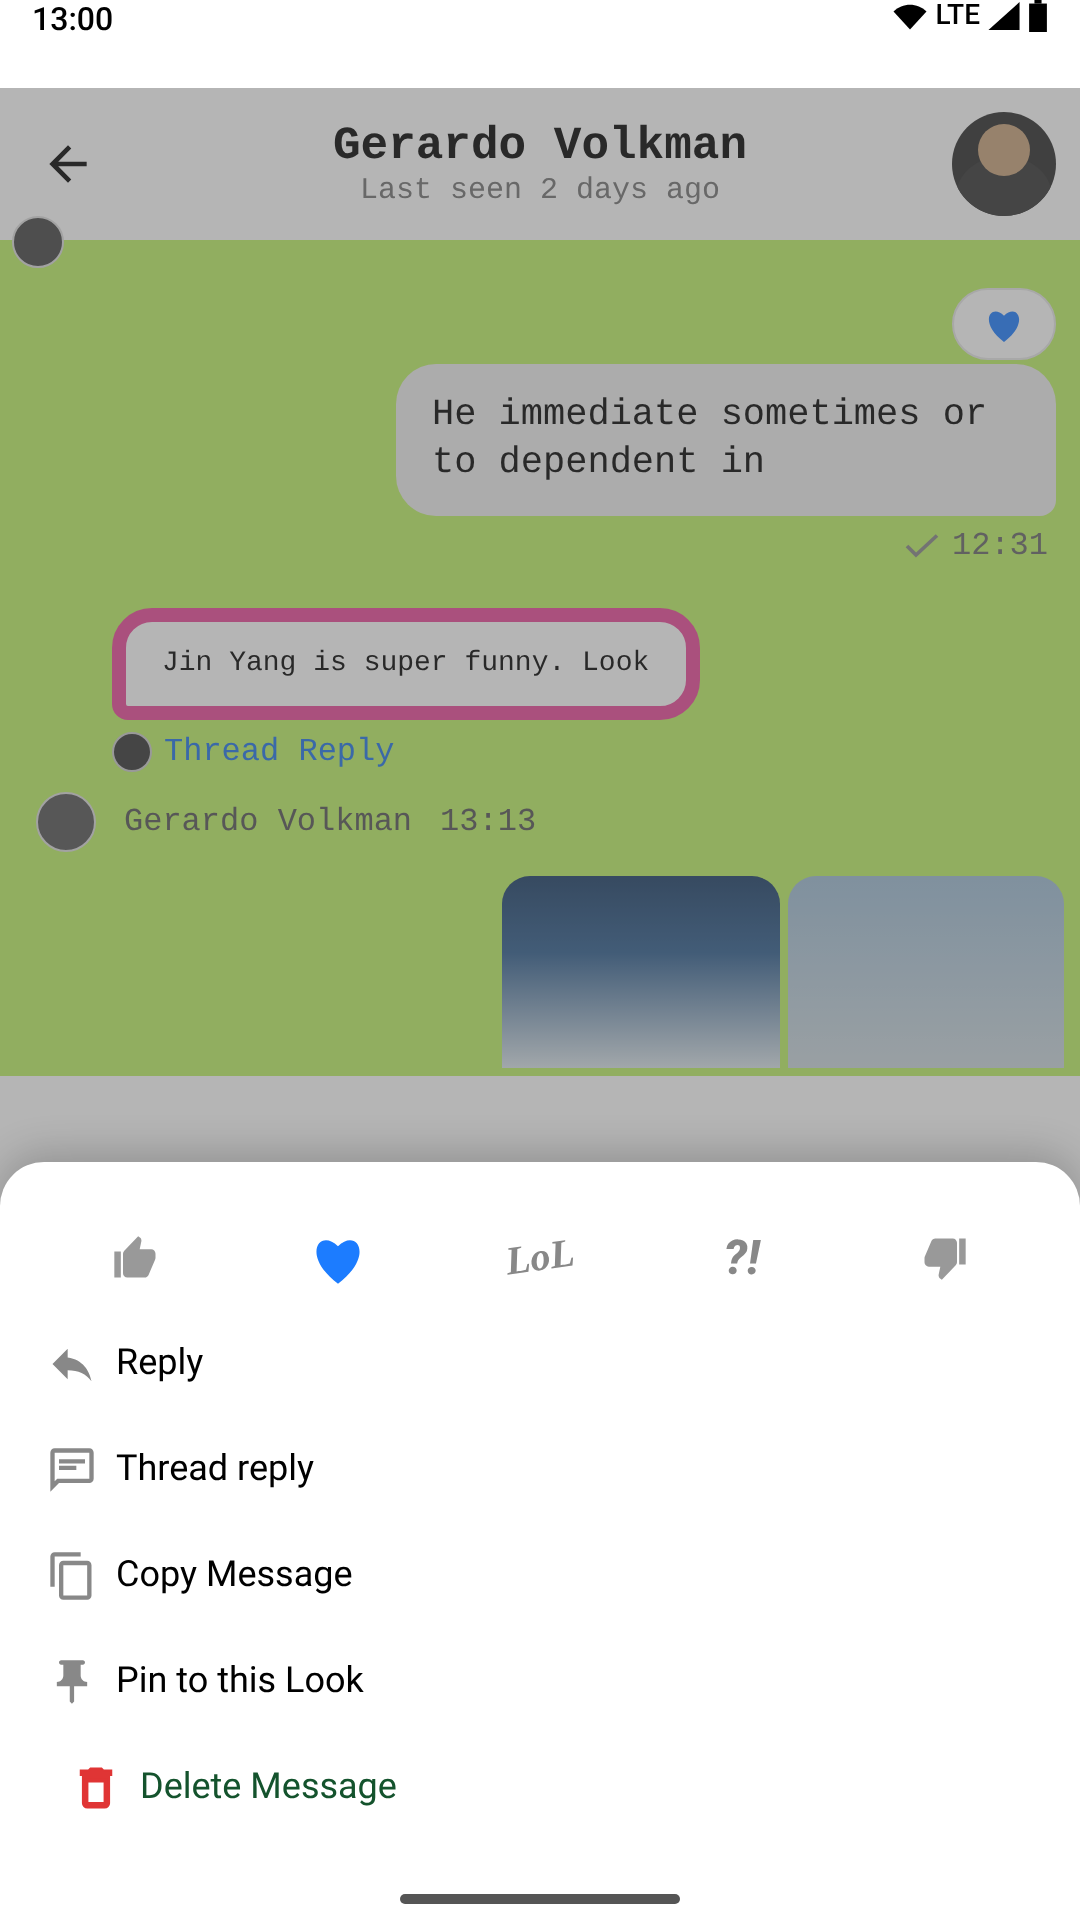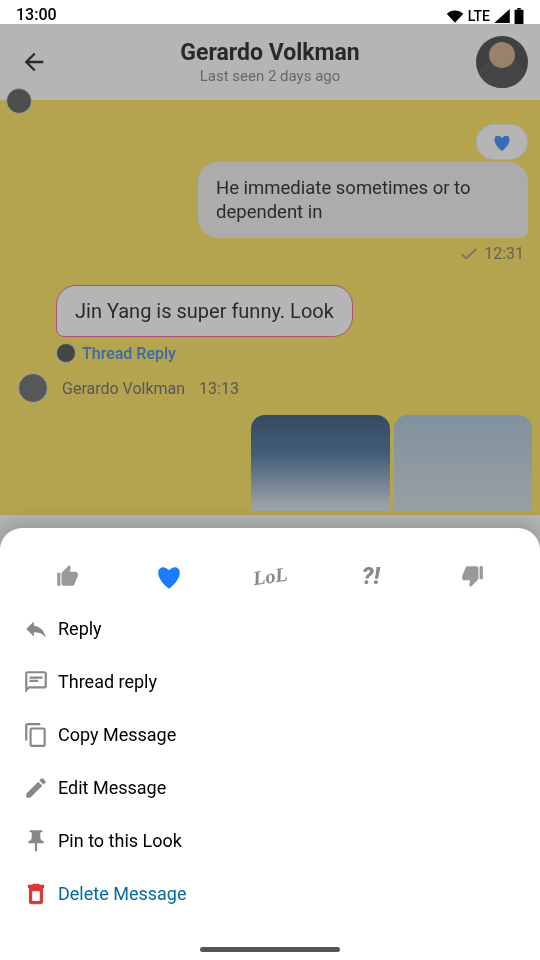--- a/index.html
+++ b/index.html
@@ -1,45 +1,45 @@
 <!DOCTYPE html>
 <html><head>
   <meta charset="utf-8">
   <style>
     * { margin: 0; padding: 0; box-sizing: border-box; }
     body { width: 540px; height: 960px; overflow: hidden; font-family: -apple-system, Roboto, sans-serif; background: #fff; position: relative; }
 
     
-    .status-bar { height: 24px; display: flex; align-items: flex-end; justify-content: space-between; padding: 0 16px; font-size: 16px; font-weight: 500; }
+    .status-bar { height: 44px; display: flex; align-items: flex-start; justify-content: space-between; padding: 0 16px; font-size: 16px; font-weight: 500; }
     .status-right { display: flex; align-items: center; gap: 4px; font-size: 14px; font-weight: 500; }
 
     
     .scrim { position: absolute; top: 0; left: 0; width: 100%; height: 100%; background: rgba(90,90,90,0.45); }
 
     
     .header { height: 76px; display: flex; align-items: center; padding: 0 12px; position: relative; background: #fff; }
     .back-btn { width: 44px; height: 44px; display: flex; align-items: center; justify-content: center; }
     .header-center { position: absolute; left: 50%; transform: translateX(-50%); text-align: center; }
     .header-title { font-size: 23px; font-weight: 700; color: #000; }
     .header-sub { font-size: 15px; color: #737373; margin-top: 1px; }
     .avatar { width: 52px; height: 52px; border-radius: 50%; background: #2a2a2a; position: absolute; right: 12px; top: 12px; overflow: hidden; }
     .avatar::after { content:''; position:absolute; top:6px; left:50%; transform:translateX(-50%); width:26px; height:26px; background:#c9a37a; border-radius:50%; }
     .avatar::before { content:''; position:absolute; bottom:-10px; left:50%; transform:translateX(-50%); width:48px; height:40px; background:#333; border-radius:50% 50% 0 0; }
 
     
-    .chat-body { background: #fde047; padding: 4px 8px; position: relative; }
+    .chat-body { background: #bef264; padding: 4px 8px; position: relative; }
     .small-avatar { width: 26px; height: 26px; border-radius: 50%; background: #444; position: absolute; left: 6px; border:1px solid #ddd; }
     .small-avatar.a1 { top: -12px; }
     .msg-right-wrap { display:flex; flex-direction:column; align-items:flex-end; margin-right: 4px; margin-top: 20px; }
     .heart-react { width: 52px; height: 36px; border-radius: 18px; background: #fff; border:1px solid #e8e8e8; display: flex; align-items:center; justify-content:center; margin-bottom: 2px; }
     .msg-out { background: #eeeeee; border-radius: 20px 20px 8px 20px; padding: 14px 18px; max-width: 330px; font-size: 18.5px; color:#000; line-height: 1.3; }
     .msg-meta { display:flex; align-items:center; gap:6px; margin-top: 6px; margin-right: 4px; color: #666; font-size: 16px; }
 
     .msg-left-group { margin-top: 22px; margin-left: 48px; position: relative; }
-    .msg-in { background: #fff; border:1px solid #ec4899; border-radius: 20px; padding: 12px 18px; font-size: 20px; display: inline-block; max-width: 340px; line-height:1.3; }
+    .msg-in { background: #fff; border:7px solid #ec4899; border-radius: 20px; padding: 12px 18px; font-size: 14px; display: inline-block; max-width: 340px; line-height:1.3; }
     .msg-in.first { border-radius: 20px 20px 20px 8px; }
     .thread-row { display:flex; align-items:center; gap: 6px; margin: 6px 0 6px 0; }
     .tiny-avatar { width: 20px; height: 20px; border-radius:50%; background:#333; border:1px solid #ccc; }
     .thread-link { color: #2075e8; font-size: 16px; font-weight: 500; }
     .msg-in.second { border-radius: 8px 20px 20px 20px; }
     .sender-row { display:flex; align-items:center; gap: 14px; margin-top: 10px; margin-left: 0; color: #555; font-size: 16px; }
     .sender-avatar { width: 30px; height: 30px; border-radius:50%; background:#555; margin-left:-38px; border:1px solid #ddd; }
     .sender-avatar::after{content:''; position:absolute;}
 
     .image-row { display:flex; gap: 4px; margin-top: 12px; margin-left: 195px; }
@@ -48,28 +48,28 @@
     .img-thumb.b::after{content:''; position:absolute; left:10px; top:0; width:10px; height:100%; background: repeating-linear-gradient(90deg,#555 0 8px, transparent 8px 20px); opacity:0; }
 
     
     .sheet { position:absolute; bottom: 0; left: 0; width: 100%; background: #fff; border-radius: 22px 22px 0 0; box-shadow: 0 -4px 20px rgba(0,0,0,0.2); padding: 22px 0 40px 0; }
     .reactions { display:flex; justify-content: space-around; align-items:center; padding: 0 18px; height: 52px; }
     .react-btn { width: 44px; height: 44px; display:flex; align-items:center; justify-content:center; font-size: 22px; color:#999; }
     .react-btn.heart svg path { fill: #1c7cff; }
     .react-lol { font-family: 'Comic Sans MS', cursive; font-style: italic; font-weight: 800; font-size: 20px; color: #888; transform: rotate(-8deg); }
     .react-qe { font-weight: 800; font-size: 24px; font-style: italic; color: #888; }
     .sheet-item { display:flex; align-items:center; height: 53px; padding: 0 22px; gap: 8px; font-size: 18px; color: #000; }
-    .sheet-item.delete { color: #0369a1; }
+    .sheet-item.delete { color: #14532d; margin-left: 12px; }
     .sheet-item.delete .sheet-icon svg path, .sheet-item.delete .sheet-icon svg rect { fill: #e03535; stroke:#e03535; }
     .sheet-icon { width: 28px; height: 28px; display:flex; align-items:center; justify-content:center; }
     .sheet-icon svg { width: 26px; height: 26px; }
 
     .nav-handle { position:absolute; bottom: 8px; left: 50%; transform:translateX(-50%); width: 140px; height: 5px; background: #555; border-radius: 3px; }
 
-    .main-content { position: relative; height: 736px; }
+    .main-content { position: relative; height: 736px; font-family: Liberation Mono, monospace; }
   </style>
 </head>
 <body>
 
 <div class="status-bar">
   <span>13:00</span>
   <div class="status-right">
     <svg width="18" height="14" viewBox="0 0 24 18">
         <path d="M12 18 L1 6 C7 0 17 0 23 6 Z" fill="#000"></path>
       </svg>
@@ -187,28 +187,20 @@
 
   <div class="sheet-item">
     <div class="sheet-icon">
       <svg viewBox="0 0 24 24">
           <path d="M16 1H4c-1.1 0-2 .9-2 2v14h2V3h12V1zm3 4H8c-1.1 0-2 .9-2 2v14c0 1.1.9 2 2 2h11c1.1 0 2-.9 2-2V7c0-1.1-.9-2-2-2zm0 16H8V7h11v14z" fill="#888"></path>
         </svg>
     </div>
     <span>Copy Message</span>
   </div>
 
-  <div class="sheet-item">
-    <div class="sheet-icon">
-      <svg viewBox="0 0 24 24">
-          <path d="M3 17.25V21h3.75L17.8 9.94l-3.75-3.75L3 17.25zM20.7 7.04c.39-.39.39-1.02 0-1.41l-2.34-2.34a1 1 0 0 0-1.41 0l-1.83 1.83 3.75 3.75 1.83-1.83z" fill="#888"></path>
-        </svg>
-    </div>
-    <span>Edit Message</span>
-  </div>
 
   <div class="sheet-item">
     <div class="sheet-icon">
       <svg viewBox="0 0 24 24">
           <path d="M16 9V4h1c.55 0 1-.45 1-1s-.45-1-1-1H7c-.55 0-1 .45-1 1s.45 1 1 1h1v5c0 1.66-1.34 3-3 3v2h5.97v7l1 1 1-1v-7H19v-2c-1.66 0-3-1.34-3-3z" fill="#888"></path>
         </svg>
     </div>
     <span>Pin to this Look</span>
   </div>
 

